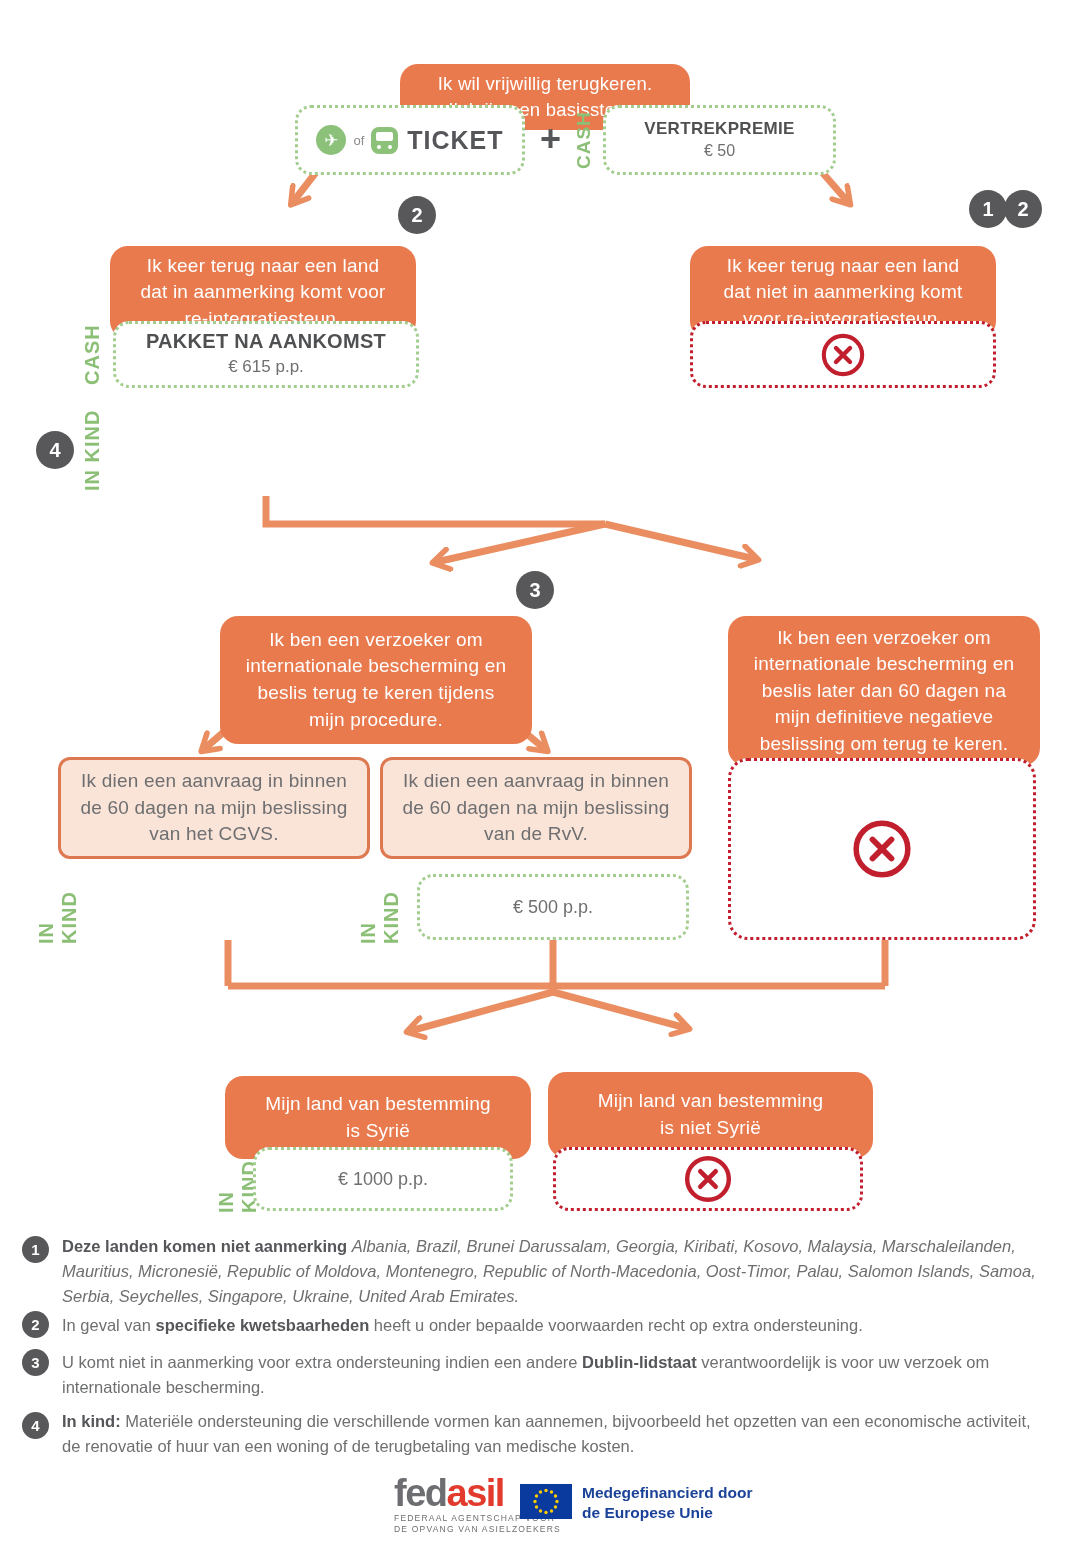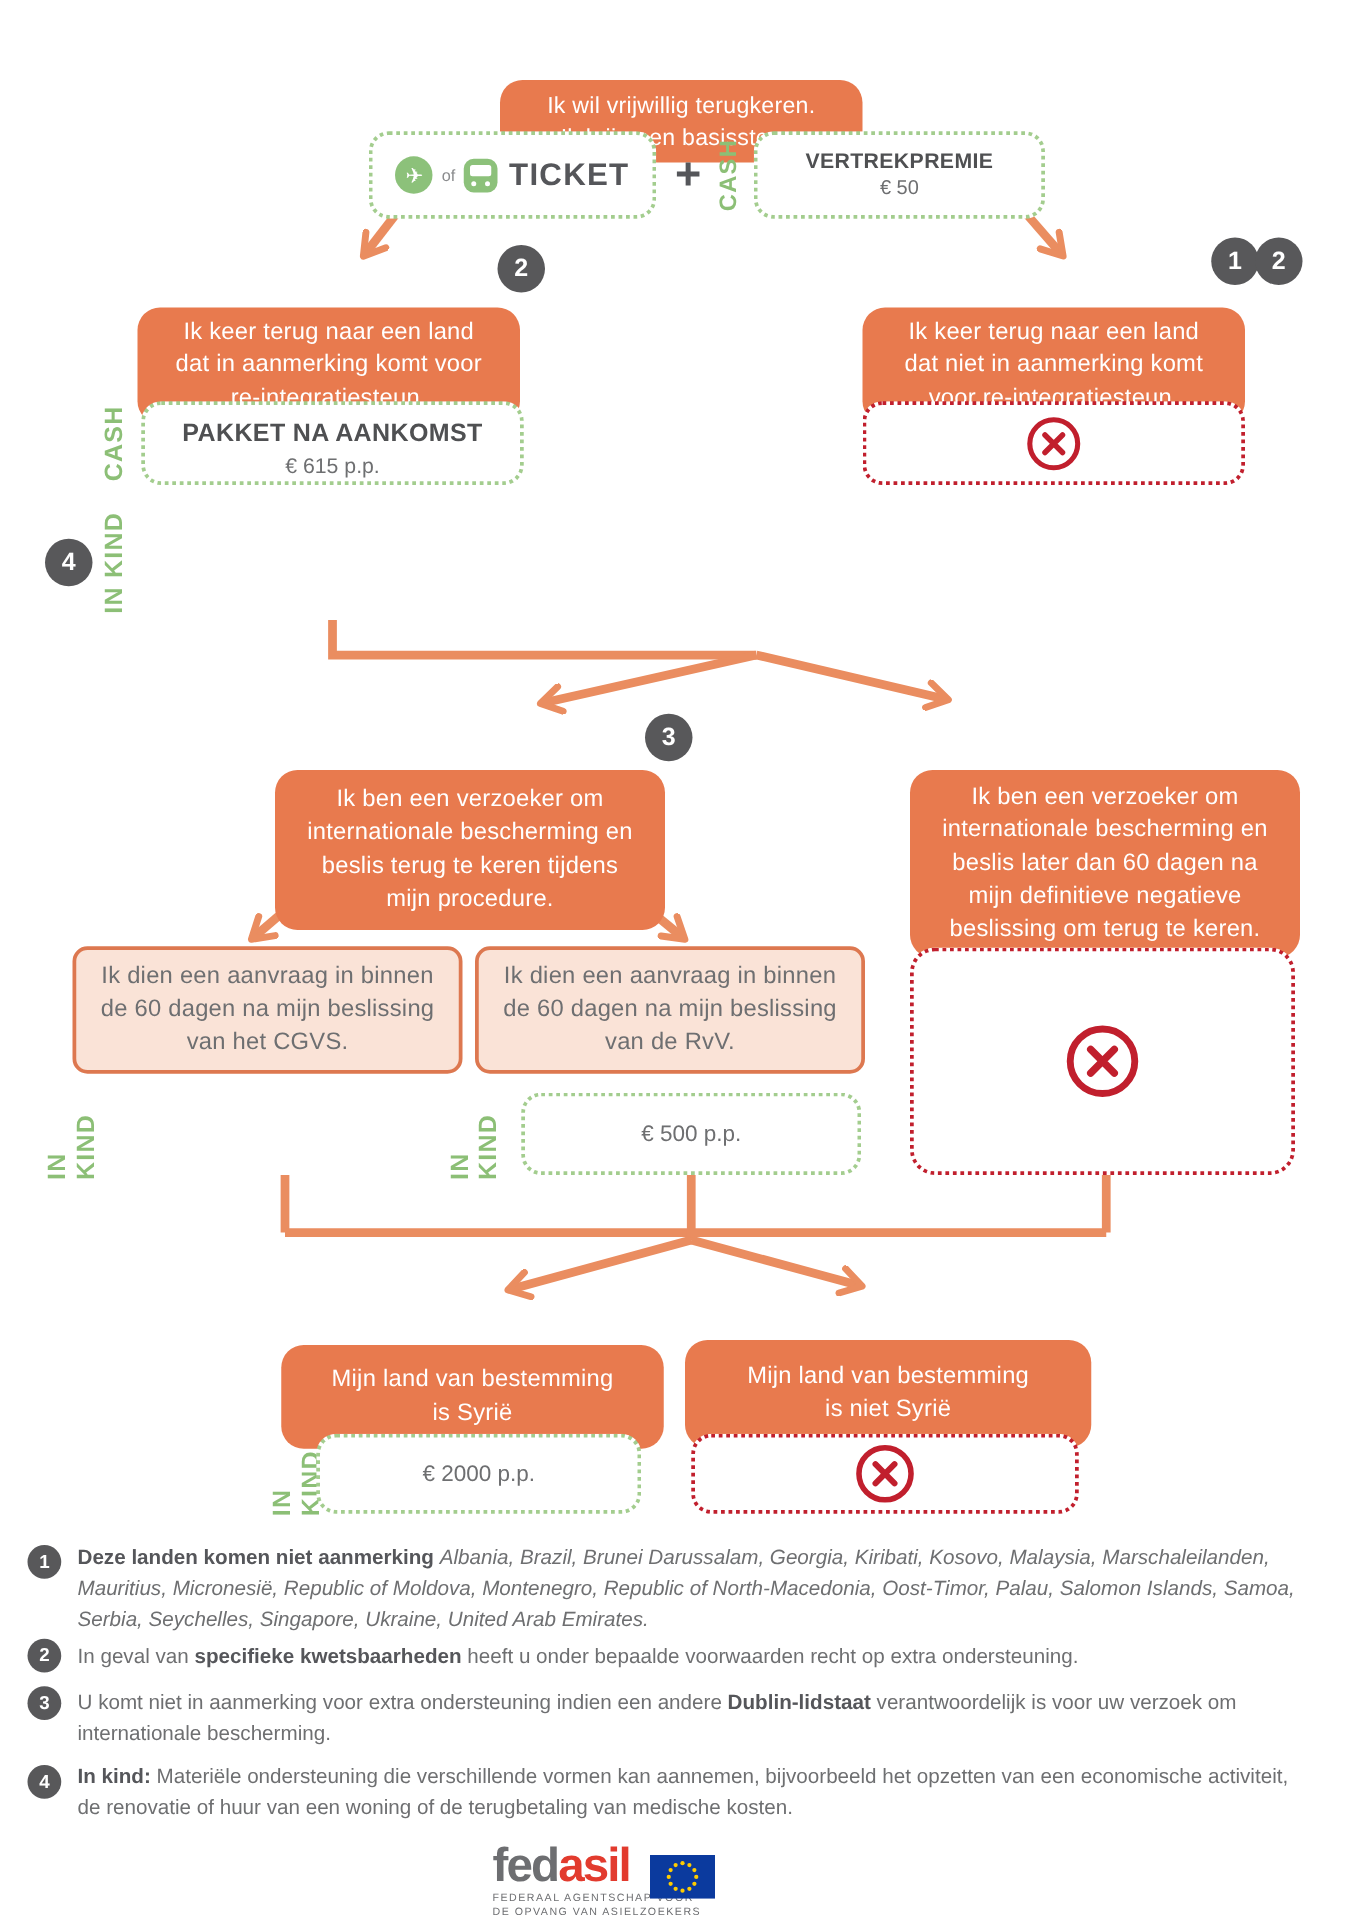--- a/index.html
+++ b/index.html
@@ -133,21 +133,21 @@
   <div class="obox" style="left:690px;top:210px;width:306px;height:93px;">
     <span class="obox-text">Ik keer terug naar een land
 dat niet in aanmerking komt
 voor re-integratiesteun.</span>
   </div>
   <div class="badge badge-lg" style="left:969px;top:190px;">1</div>
   <div class="badge badge-lg" style="left:1004px;top:190px;">2</div>
 
   <div class="vlabel" style="left:80px;top:322px;width:24px;height:66px;">CASH</div>
 
-  <div class="gbox" style="left:113px;top:321px;width:306px;height:67px;justify-content:flex-end;">
+  <div class="gbox" style="left:113px;top:321px;width:306px;height:67px;">
     <span class="gtitle">PAKKET NA AANKOMST</span>
     <span class="gamount">€ 615 p.p.</span>
   </div>
 
   <div class="rbox" style="left:690px;top:321px;width:306px;height:67px;">
     <svg width="46" height="46" viewBox="0 0 36 36">
       <circle cx="18" cy="18" r="15" fill="none" stroke="#C11F2D" stroke-width="3.2"></circle>
       <path d="M12.5 12.5 L23.5 23.5 M23.5 12.5 L12.5 23.5" stroke="#C11F2D" stroke-width="3.4" stroke-linecap="round"></path>
     </svg>
   </div>
@@ -203,21 +203,21 @@
 is Syrië</span>
   </div>
 
   <div class="obox" style="left:548px;top:1036px;width:325px;height:86px;">
     <span class="obox-text">Mijn land van bestemming
 is niet Syrië</span>
   </div>
 
   <div class="vlabel" style="left:226px;top:1147px;width:24px;height:66px;">IN KIND</div>
   <div class="gbox" style="left:253px;top:1147px;width:260px;height:64px;">
-    <span class="gamount-only">€ 2000 p.p.</span>
+    <span class="gamount-only">€ 1000 p.p.</span>
   </div>
 
   <div class="rbox" style="left:553px;top:1147px;width:310px;height:64px;">
     <svg width="50" height="50" viewBox="0 0 36 36">
       <circle cx="18" cy="18" r="15" fill="none" stroke="#C11F2D" stroke-width="3.2"></circle>
       <path d="M12.5 12.5 L23.5 23.5 M23.5 12.5 L12.5 23.5" stroke="#C11F2D" stroke-width="3.4" stroke-linecap="round"></path>
     </svg>
   </div>
 
   <div class="badge badge-sm" style="left:22px;top:1236px;">1</div>
@@ -260,14 +260,18 @@
         <circle cx="16.5" cy="23" r="1.7"></circle>
       <circle cx="15" cy="17.5" r="1.7"></circle>
         <circle cx="16.5" cy="12" r="1.7"></circle>
       <circle cx="20.5" cy="8" r="1.7"></circle>
         <circle cx="26" cy="6.5" r="1.7"></circle>
       <circle cx="31.5" cy="8" r="1.7"></circle>
         <circle cx="35.5" cy="12" r="1.7"></circle>
     </g>
   </svg>
 
+  <div class="eu-text" style="left:582px;top:1483px;">
+    <div>Medegefinancierd door</div>
+    <div>de Europese Unie</div>
+  </div>
 
 </div>
 
 </body></html>

